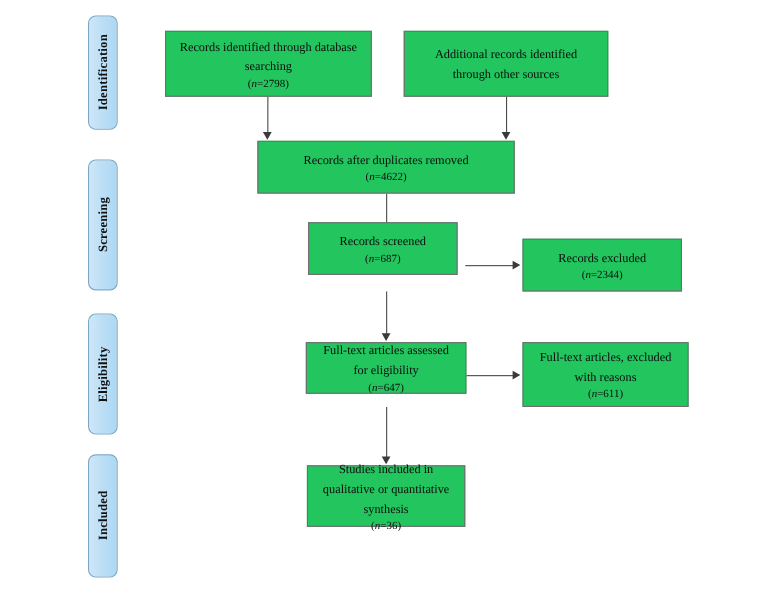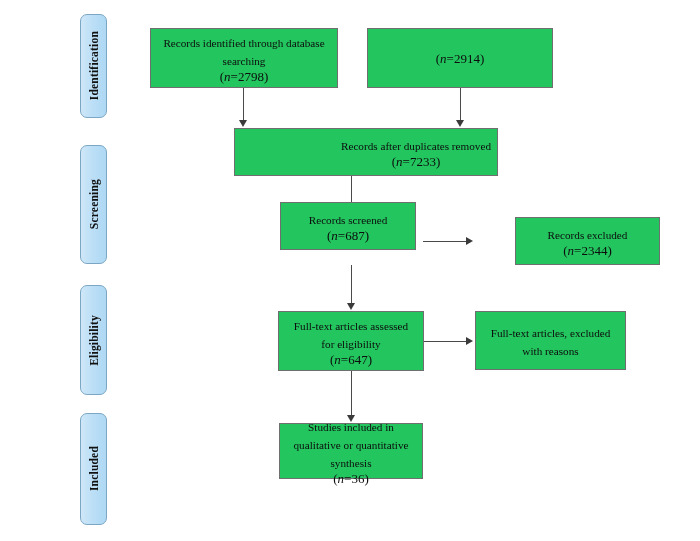--- a/index.html
+++ b/index.html
@@ -53,21 +53,21 @@
   }
   .flow-box .box-text {
     font-family: "Liberation Serif", "DejaVu Serif", serif;
     font-size: 11.2px;
     line-height: 15px;
     color: #0d0d0d;
     white-space: pre-line;
   }
   .flow-box .box-count {
     font-family: "Liberation Serif", "DejaVu Serif", serif;
-    font-size: 13px;
+    font-size: 10px;
     line-height: 15px;
     color: #0d0d0d;
     display: block;
   }
   .box-count .ital { font-style: italic; }
 
   
   .conn-v {
     position: absolute;
     width: 1px;
@@ -140,57 +140,59 @@
   <div class="flow-box" style="left:150px; top:28px; width:188px; height:60px;">
     <div>
       <span class="box-text">Records identified through database
 searching</span>
       <span class="box-count"><span>(</span><span class="ital">n</span><span>=2798</span><span>)</span></span>
     </div>
   </div>
 
   <div class="flow-box" style="left:367px; top:28px; width:186px; height:60px;">
     <div>
-      <span class="box-count"><span>(</span><span class="ital">n</span><span>=2914</span><span>)</span></span>
-    </div>
-  </div>
-
-  <div class="flow-box" style="left:234px; top:128px; width:264px; height:48px;justify-content:flex-end;">
+      <span class="box-text">Additional records identified
+through other sources</span>
+    </div>
+  </div>
+
+  <div class="flow-box" style="left:234px; top:128px; width:234px; height:48px;">
     <div>
       <span class="box-text">Records after duplicates removed</span>
-      <span class="box-count"><span>(</span><span class="ital">n</span><span>=7233</span><span>)</span></span>
+      <span class="box-count"><span>(</span><span class="ital">n</span><span>=4622</span><span>)</span></span>
     </div>
   </div>
 
   <div class="flow-box" style="left:280px; top:202px; width:136px; height:48px;text-align:center;">
     <div>
       <span class="box-text">Records screened</span>
       <span class="box-count"><span>(</span><span class="ital">n</span><span>=687</span><span>)</span></span>
     </div>
   </div>
 
-  <div class="flow-box" style="left:475px; top:217px; width:145px; height:48px;margin-left:40px;">
+  <div class="flow-box" style="left:475px; top:217px; width:145px; height:48px;">
     <div>
       <span class="box-text">Records excluded</span>
       <span class="box-count"><span>(</span><span class="ital">n</span><span>=2344</span><span>)</span></span>
     </div>
   </div>
 
-  <div class="flow-box" style="left:278px; top:311px; width:146px; height:60px;">
+  <div class="flow-box" style="left:278px; top:311px; width:146px; height:47px;">
     <div>
       <span class="box-text">Full-text articles assessed
 for eligibility</span>
       <span class="box-count"><span>(</span><span class="ital">n</span><span>=647</span><span>)</span></span>
     </div>
   </div>
 
   <div class="flow-box" style="left:475px; top:311px; width:151px; height:59px;">
     <div>
       <span class="box-text">Full-text articles, excluded
 with reasons</span>
+      <span class="box-count"><span>(</span><span class="ital">n</span><span>=611</span><span>)</span></span>
     </div>
   </div>
 
   <div class="flow-box" style="left:279px; top:423px; width:144px; height:56px;">
     <div>
       <span class="box-text">Studies included in
 qualitative or quantitative
 synthesis</span>
       <span class="box-count"><span>(</span><span class="ital">n</span><span>=36</span><span>)</span></span>
     </div>

